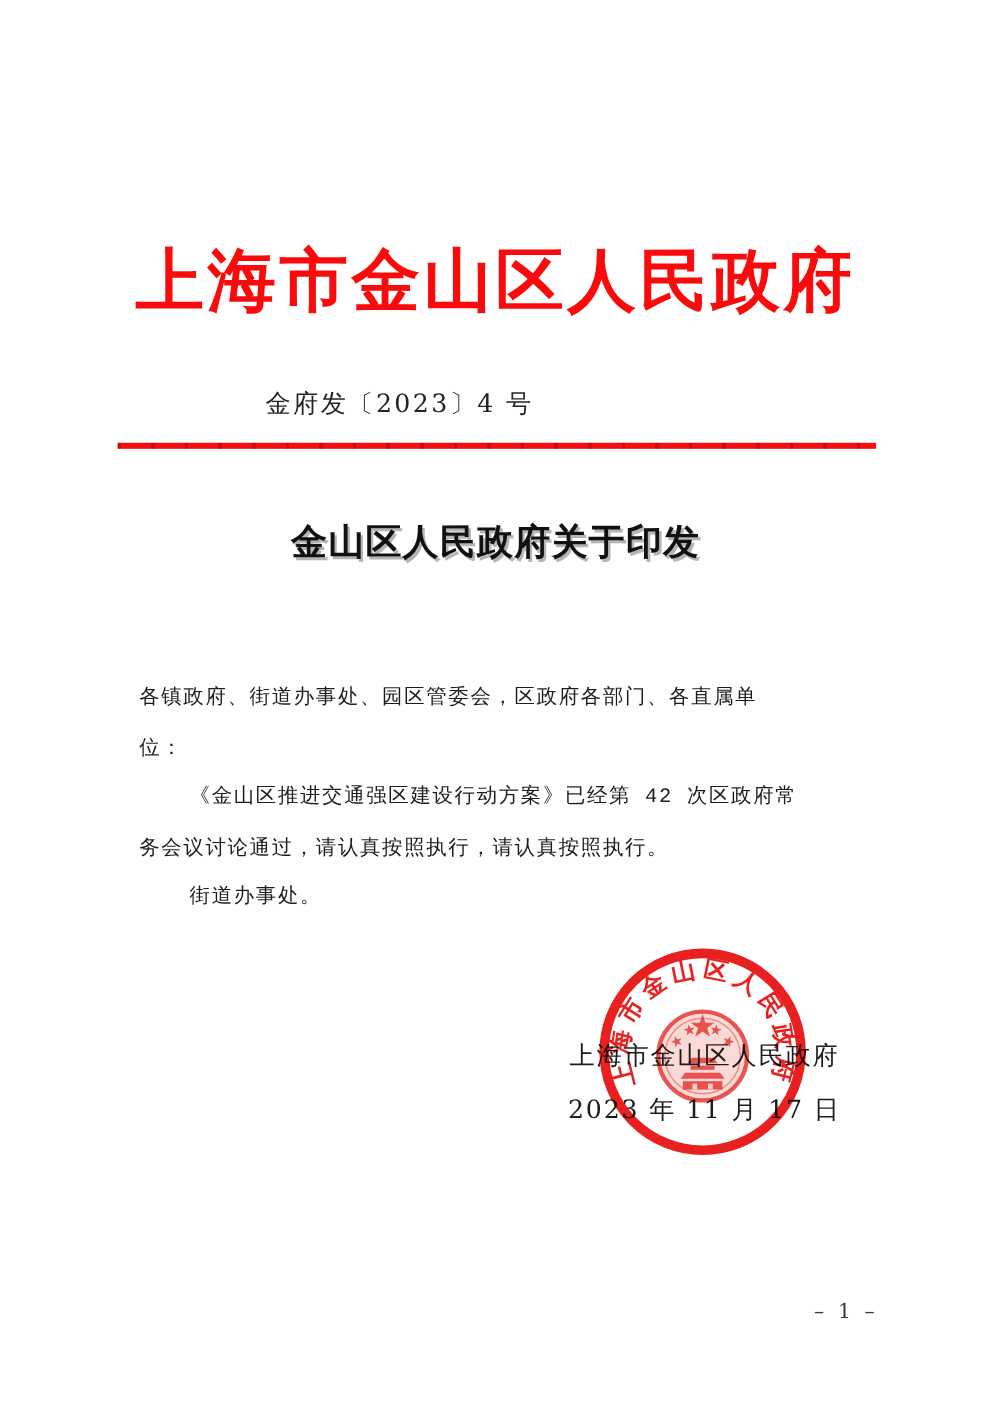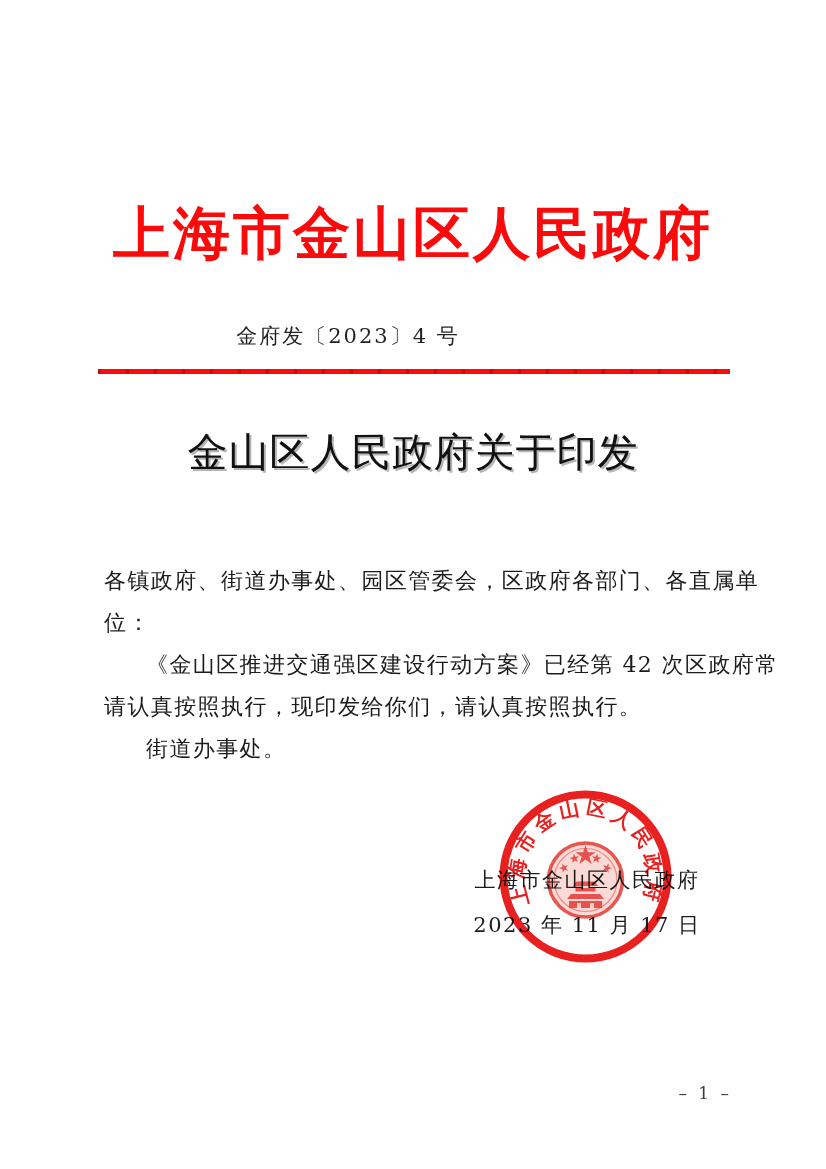--- a/index.html
+++ b/index.html
@@ -20,50 +20,49 @@
     color: #fa0a0a;
     letter-spacing: 3px;
     white-space: nowrap;
   }
   .doc-number {
     position: absolute; top: 322px; left: 0; width: 666px;
     text-align: center;
     font-size: 21px; letter-spacing: 2px;
     color: #232323;
     white-space: nowrap;
-    margin-left: 15px;
   }
   .red-rule {
     position: absolute; top: 369px; left: 98px;
     width: 632px; height: 5px;
     background: #f70d0d;
     background-image: repeating-linear-gradient(
       to right,
       rgba(140,0,0,0.35) 0 3px,
       rgba(0,0,0,0) 3px 28px);
   }
   .doc-title {
     position: absolute; top: 430px; left: 0; width: 826px;
     text-align: center;
-    font-size: 40px; font-weight: 400;
+    font-size: 30px; font-weight: 700;
     line-height: 45px;
     color: #111;
     text-shadow: 2px 2px 0 rgba(90,90,90,0.45);
     letter-spacing: 1px;
     white-space: nowrap;
   }
   .body-text {
-    position: absolute; top: 560px; left: 104px; width: 640px;
-    font-size: 22px;
+    position: absolute; top: 560px; left: 116px; width: 640px;
+    font-size: 17px;
     line-height: 42px;
     letter-spacing: 1.4px;
     color: #1c1c1c;
   }
   .body-line { white-space: nowrap; height: 42px; }
-  .body-line.indent { padding-left: 42px; }
+  .body-line.indent { padding-left: 42px; font-family: Liberation Mono, monospace; }
 
   .signature-block {
     position: absolute; top: 858px; left: 447px; width: 280px;
     text-align: center;
     font-size: 21px;
     line-height: 45px;
     letter-spacing: 1.5px;
     color: #1c1c1c;
     white-space: nowrap;
     z-index: 1;
@@ -95,21 +94,21 @@
   <div class="red-rule"></div>
 
   <div class="doc-title">
     <div>金山区人民政府关于印发</div>
   </div>
 
   <div class="body-text">
     <div class="body-line">各镇政府、街道办事处、园区管委会，区政府各部门、各直属单</div>
     <div class="body-line">位：</div>
     <div class="body-line indent">《金山区推进交通强区建设行动方案》已经第 42 次区政府常</div>
-    <div class="body-line">请认真按照执行，现印发给你们，请认真按照执行。</div>
+    <div class="body-line">务会议讨论通过，请认真按照执行，请认真按照执行。</div>
     <div class="body-line indent">街道办事处。</div>
   </div>
 
   <div class="signature-block">
     <div>上海市金山区人民政府</div>
     <div>2023 年 11 月 17 日</div>
   </div>
 
   <svg class="seal" viewBox="0 0 175 175" xmlns="http://www.w3.org/2000/svg" aria-hidden="true">
     <defs>

